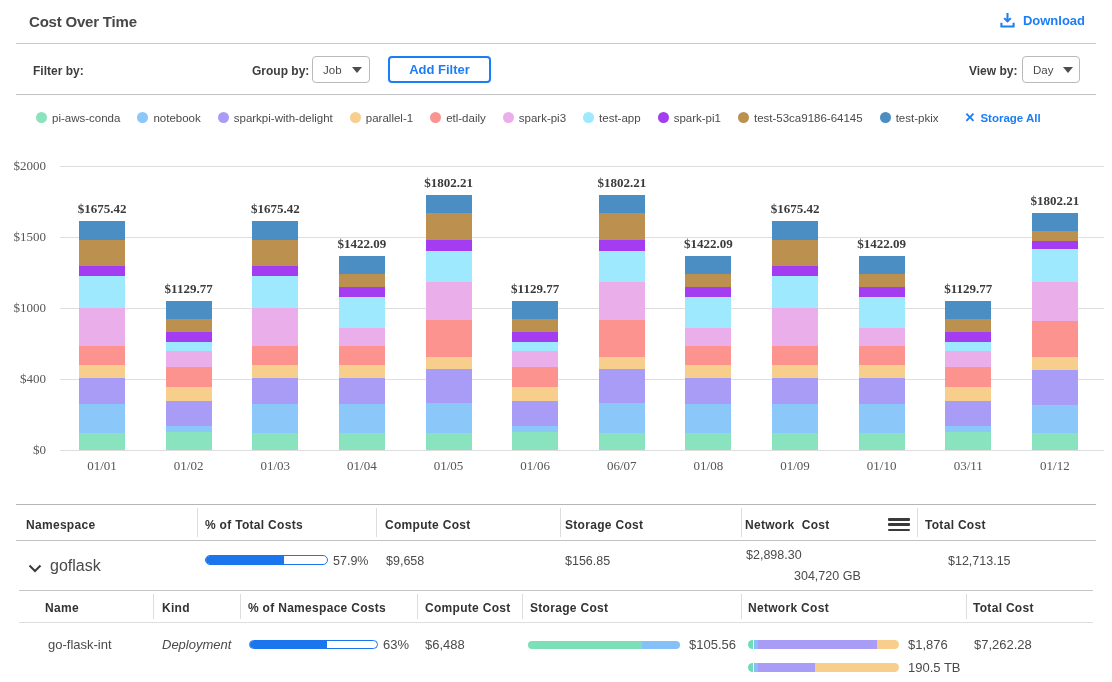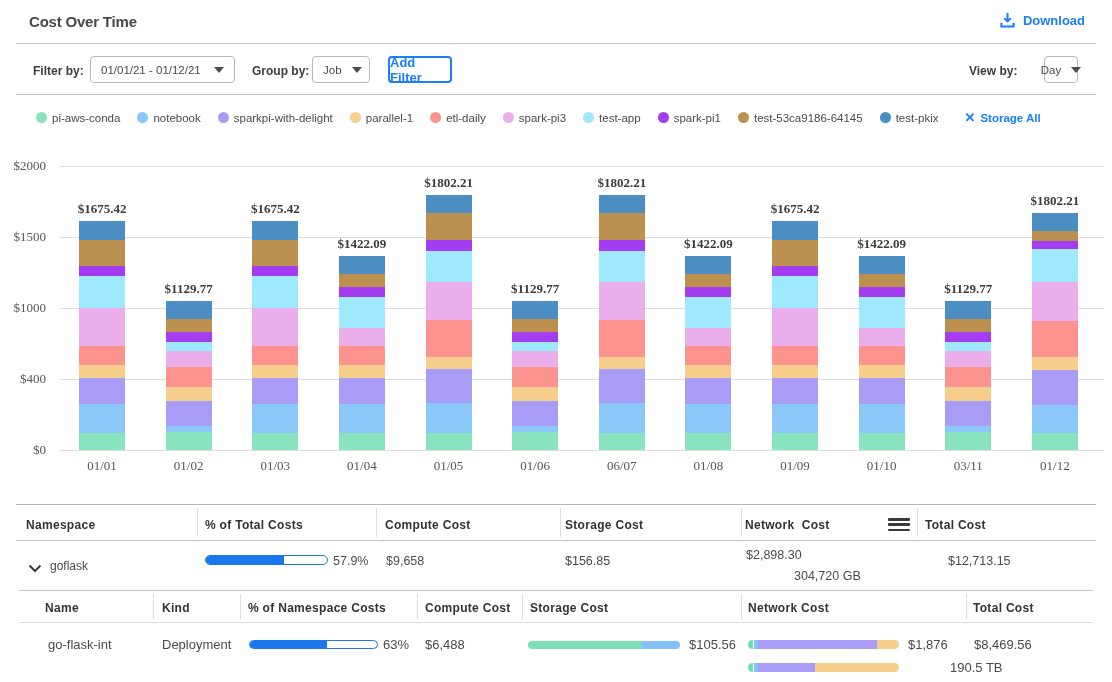--- a/index.html
+++ b/index.html
@@ -59,32 +59,28 @@
     <svg width="15" height="16" viewBox="0 0 16 17" fill="none" stroke="#1c7ef7" stroke-width="2.2">
       <path d="M8 1 v9"></path>
         <path d="M4.5 6.5 L8 10 L11.5 6.5"></path>
         <path d="M1.5 11.5 v4 h13 v-4"></path>
     </svg>
     <span>Download</span>
   </div>
   <div class="abs divider d1"></div>
 
   <div class="abs fbar-label" style="left:33px;">Filter by:</div>
-  <div class="abs selectbox" style="left:90px; width:145px;">
-    <span>01/01/21 - 01/12/21</span>
-    <span class="caret"></span>
-  </div>
   <div class="abs fbar-label" style="left:252px;">Group by:</div>
   <div class="abs selectbox" style="left:312px; width:58px;">
     <span>Job</span>
     <span class="caret"></span>
   </div>
-  <div class="abs add-filter" style="left:388px; width:64px;">Add Filter</div>
+  <div class="abs add-filter" style="left:388px; width:103px;">Add Filter</div>
   <div class="abs fbar-label" style="left:969px;">View by:</div>
-  <div class="abs selectbox" style="left:1044px; width:34px;justify-content:center;">
+  <div class="abs selectbox" style="left:1022px; width:58px;">
     <span>Day</span>
     <span class="caret"></span>
   </div>
   <div class="abs divider d2"></div>
 
   <div class="abs legend" id="legend">
       <span class="legend-item">
         <span class="legend-dot" style="background: rgb(137, 227, 190);"></span>
         <span>pi-aws-conda</span>
       </span>
@@ -328,21 +324,21 @@
   <div class="abs vsep" style="left:376px; top:508px; height:29px;"></div>
   <div class="abs vsep" style="left:560px; top:508px; height:29px;"></div>
   <div class="abs vsep" style="left:741px; top:508px; height:29px;"></div>
   <div class="abs vsep" style="left:917px; top:508px; height:29px;"></div>
 
   <div class="abs" style="left:28px; top:559px;">
     <svg width="14" height="9" viewBox="0 0 14 9" fill="none" stroke="#3a3a3a" stroke-width="2">
         <path d="M1.5 1.5 L7 7 L12.5 1.5"></path>
       </svg>
   </div>
-  <div class="abs row-text" style="left:50px; top:558px; font-size:12px; line-height:16px;">goflask</div>
+  <div class="abs row-text" style="left:50px; top:558px; font-size:16px; line-height:16px;">goflask</div>
   <div class="abs pbar" style="left:205px; top:555px; width:123px; height:10px;">
       <div class="fill" id="fill-outer" style="width: 64.5%;"></div>
     </div>
   <div class="abs row-text" style="left:333px; top:554px;">57.9%</div>
   <div class="abs row-text" style="left:386px; top:554px;">$9,658</div>
   <div class="abs row-text" style="left:565px; top:554px;">$156.85</div>
   <div class="abs row-text" style="left:746px; top:548px;">$2,898.30</div>
   <div class="abs row-text" style="left:746px; top:569px;margin-left:48px;">304,720 GB</div>
   <div class="abs row-text" style="left:948px; top:554px;">$12,713.15</div>
 
@@ -356,42 +352,42 @@
   <div class="abs th-inner" style="left:748px;">Network Cost</div>
   <div class="abs th-inner" style="left:973px;">Total Cost</div>
   <div class="abs vsep" style="left:153px; top:594px; height:25px;"></div>
   <div class="abs vsep" style="left:240px; top:594px; height:25px;"></div>
   <div class="abs vsep" style="left:417px; top:594px; height:25px;"></div>
   <div class="abs vsep" style="left:522px; top:594px; height:25px;"></div>
   <div class="abs vsep" style="left:741px; top:594px; height:25px;"></div>
   <div class="abs vsep" style="left:966px; top:594px; height:25px;"></div>
 
   <div class="abs row-text13" style="left:48px; top:637px;">go-flask-int</div>
-  <div class="abs row-text13" style="left:162px; top:637px;">Deployment</div>
+  <div class="abs row-text13" style="left:162px; top:637px;font-style:italic;">Deployment</div>
   <div class="abs pbar" style="left:249px; top:640px; width:129px; height:9px;">
       <div class="fill" id="fill-inner" style="width: 61%;"></div>
     </div>
   <div class="abs row-text13" style="left:383px; top:637px;">63%</div>
   <div class="abs row-text13" style="left:425px; top:637px;">$6,488</div>
   <div class="minibar" id="storage-bar" style="left:528px; top:640.5px; height:8px;">
       <div style="width: 113.5px; background: rgb(124, 223, 184); border-radius: 4px 0px 0px 4px;"></div>
       <div style="width: 38px; background: rgb(133, 193, 248); border-radius: 0px 4px 4px 0px;"></div>
     </div>
   <div class="abs row-text13" style="left:689px; top:637px;">$105.56</div>
   <div class="minibar" id="network-bar-1" style="left:748px; top:640px; height:8.5px;">
       <div style="width: 4.5px; background: rgb(111, 220, 184); border-radius: 4.5px 0px 0px 4.5px;"></div>
       <div style="width: 1.2px; background: rgb(255, 255, 255); border-radius: 0px;"></div>
       <div style="width: 4px; background: rgb(133, 193, 248); border-radius: 0px;"></div>
       <div style="width: 119.2px; background: rgb(168, 156, 246); border-radius: 0px;"></div>
       <div style="width: 22px; background: rgb(248, 206, 140); border-radius: 0px 4.5px 4.5px 0px;"></div>
     </div>
   <div class="abs row-text13" style="left:908px; top:637px;">$1,876</div>
-  <div class="abs row-text13" style="left:974px; top:637px;">$8,469.56</div>
+  <div class="abs row-text13" style="left:974px; top:637px;">$7,262.28</div>
   <div class="minibar" id="network-bar-2" style="left:748px; top:663px; height:8.5px;">
       <div style="width: 4.5px; background: rgb(111, 220, 184); border-radius: 4.5px 0px 0px 4.5px;"></div>
       <div style="width: 1.2px; background: rgb(255, 255, 255); border-radius: 0px;"></div>
       <div style="width: 4px; background: rgb(133, 193, 248); border-radius: 0px;"></div>
       <div style="width: 57.1px; background: rgb(168, 156, 246); border-radius: 0px;"></div>
       <div style="width: 84.1px; background: rgb(248, 206, 140); border-radius: 0px 4.5px 4.5px 0px;"></div>
     </div>
-  <div class="abs row-text13" style="left:908px; top:660px;margin-left:42px;">190.5 TB</div>
+  <div class="abs row-text13" style="left:908px; top:660px;">190.5 TB</div>
 
 </div>
 
 </body></html>

